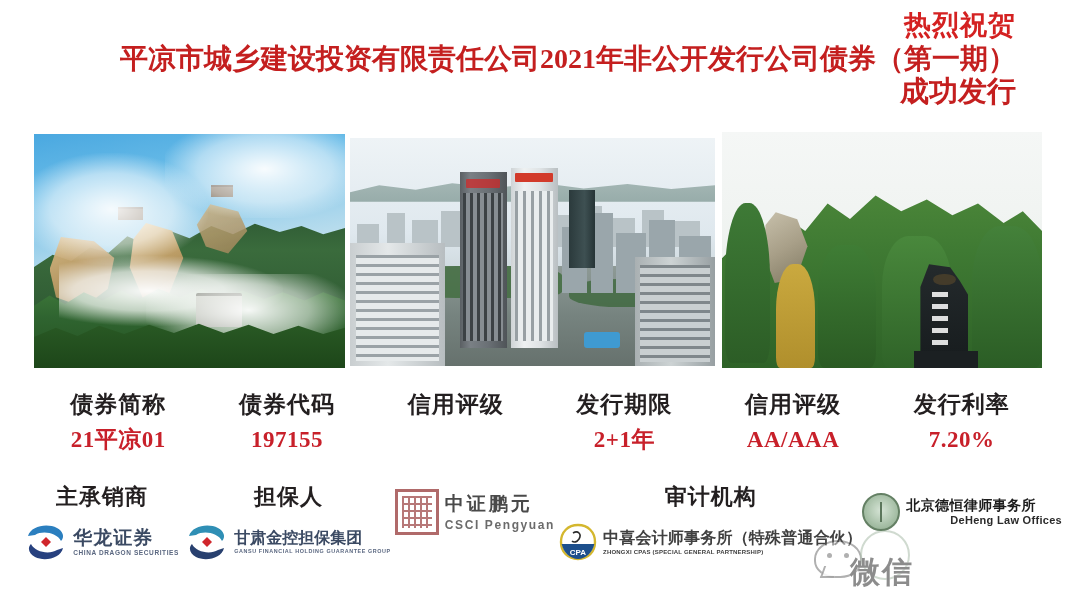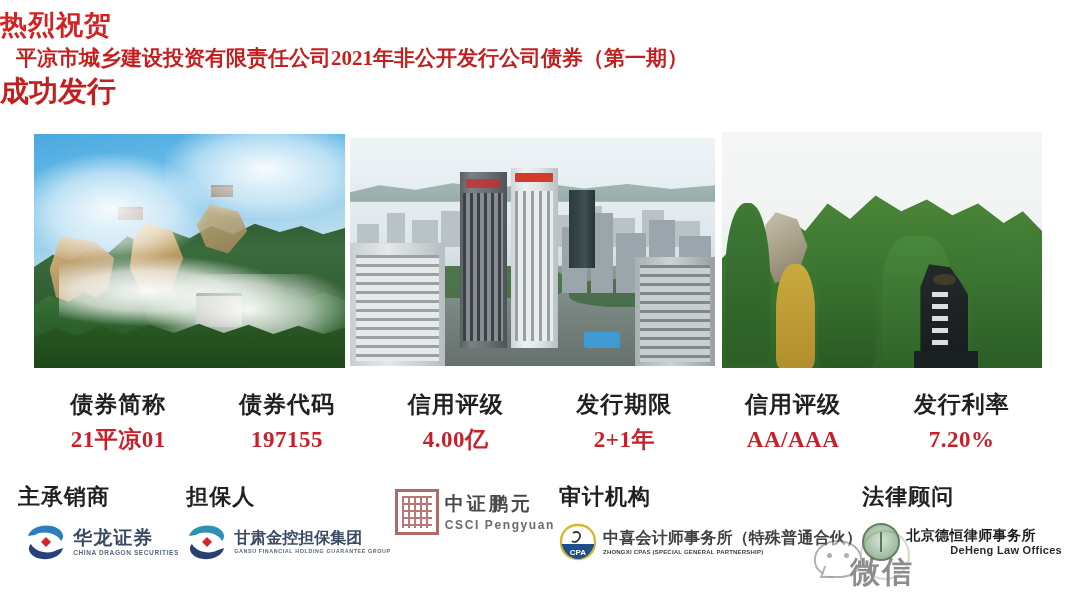--- a/index.html
+++ b/index.html
@@ -4,27 +4,27 @@
 <style>
   html,body{margin:0;padding:0;}
   body{
     width:1080px;height:608px;background:#ffffff;overflow:hidden;
     font-family:"Liberation Serif","DejaVu Serif",serif;
     position:relative;
   }
   .page{position:relative;width:1080px;height:608px;}
 
   
-  .title-block{position:absolute;left:0;top:8px;width:1016px;text-align:left;}
+  .title-block{position:absolute;left:0;top:8px;width:1016px;text-align:right;}
   .title-main{
     color:#d42121;font-weight:bold;font-size:27px;letter-spacing:1px;
     line-height:34px;
   }
   .title-sub{
-    color:#c41f1f;font-weight:bold;font-size:21px;line-height:33px;
+    color:#c41f1f;font-weight:bold;font-size:28px;line-height:33px;
     letter-spacing:0px;
     margin-left:16px;
   }
   .title-sub2{
     color:#c41f1f;font-weight:bold;font-size:29px;line-height:33px;
   }
 
   
   .photos{position:absolute;left:0;top:0;width:1080px;height:380px;}
   .photo{position:absolute;overflow:hidden;}
@@ -154,21 +154,21 @@
     color:#231f20;font-size:23px;font-weight:bold;line-height:34px;
     font-family:"Liberation Serif","DejaVu Serif",serif;letter-spacing:1px;
   }
   .col .value{
     color:#c8202a;font-size:23px;font-weight:bold;line-height:36px;
     letter-spacing:.5px;
   }
 
   
   .partners{position:absolute;left:18px;top:482px;width:1044px;height:106px;display:flex;}
-  .pcol{flex:1;display:flex;flex-direction:column;}
+  .pcol{flex:1;display:flex;flex-direction:column;align-items:center;}
   .pcol .plabel{
     color:#231f20;font-size:22px;font-weight:bold;line-height:30px;letter-spacing:1px;
   }
   .logo{margin-top:7px;display:flex;align-items:center;justify-content:center;gap:6px;height:46px;}
   .logo-mark{flex:0 0 auto;}
   .logo-text{display:flex;flex-direction:column;justify-content:center;line-height:1;}
   .logo-cn{font-size:19px;font-weight:bold;color:#3b4a63;letter-spacing:1px;
            font-family:"Liberation Sans","DejaVu Sans",sans-serif;white-space:nowrap;}
   .logo-en{font-size:6.5px;font-weight:bold;color:#5a6780;letter-spacing:.6px;margin-top:3px;
            font-family:"Liberation Sans","DejaVu Sans",sans-serif;white-space:nowrap;}
@@ -321,21 +321,20 @@
       <div class="value">21平凉01</div>
     </div>
 
     <div class="col">
       <div class="label">债券代码</div>
       <div class="value">197155</div>
     </div>
 
     <div class="col">
       <div class="label">信用评级</div>
-      <div class="value">4.00亿</div>
     </div>
 
     <div class="col">
       <div class="label">发行期限</div>
       <div class="value">2+1年</div>
     </div>
 
     <div class="col">
       <div class="label">信用评级</div>
       <div class="value">AA/AAA</div>
@@ -406,21 +405,20 @@
           </svg>
         </span>
         <span class="logo-text">
           <span class="cpa-cn">中喜会计师事务所（特殊普通合伙）</span>
           <span class="cpa-en">ZHONGXI CPAS (SPECIAL GENERAL PARTNERSHIP)</span>
         </span>
       </div>
     </div>
 
     <div class="pcol">
-      <div class="plabel">法律顾问</div>
       <div class="logo">
         <span class="logo-mark deheng"></span>
         <span class="logo-text">
           <span class="dh-cn">北京德恒律师事务所</span>
           <span class="dh-en">DeHeng Law Offices</span>
         </span>
       </div>
     </div>
 
   </div>

